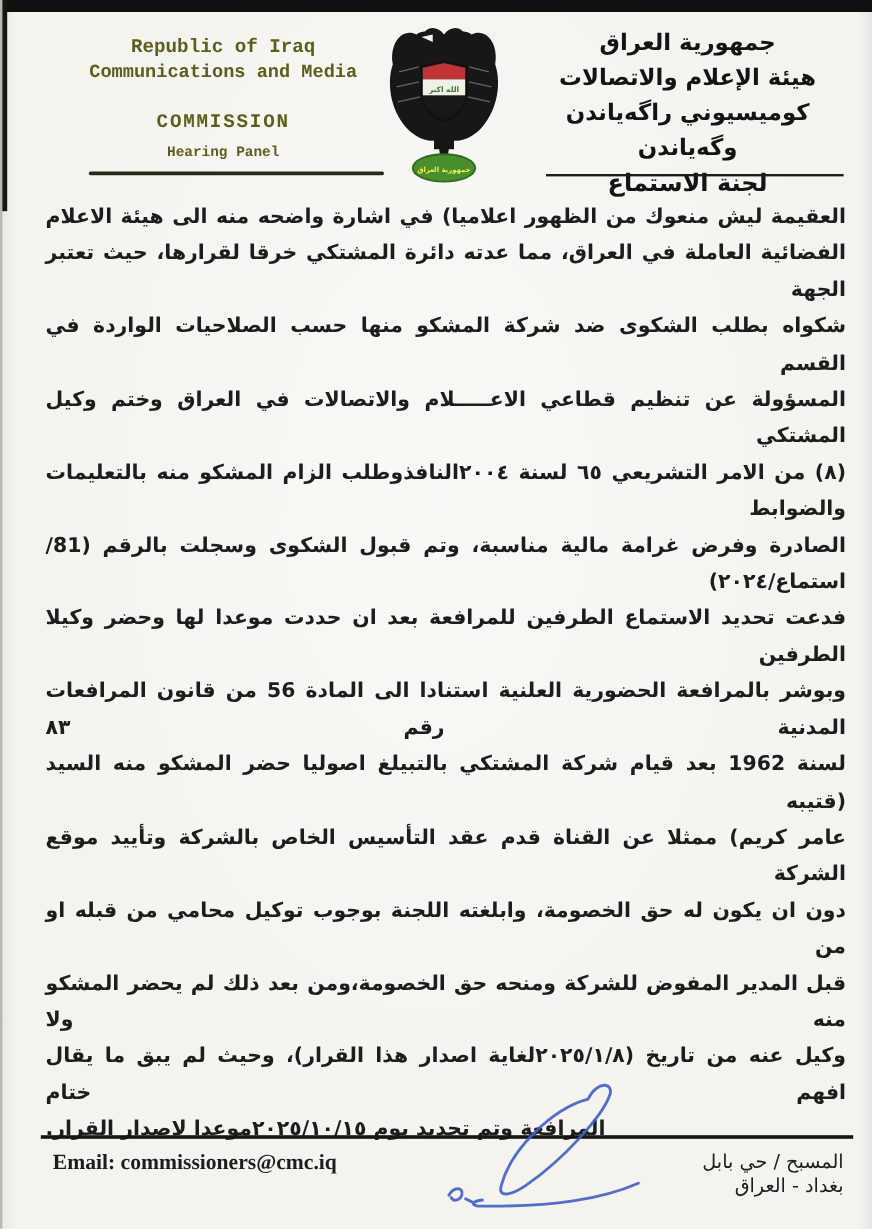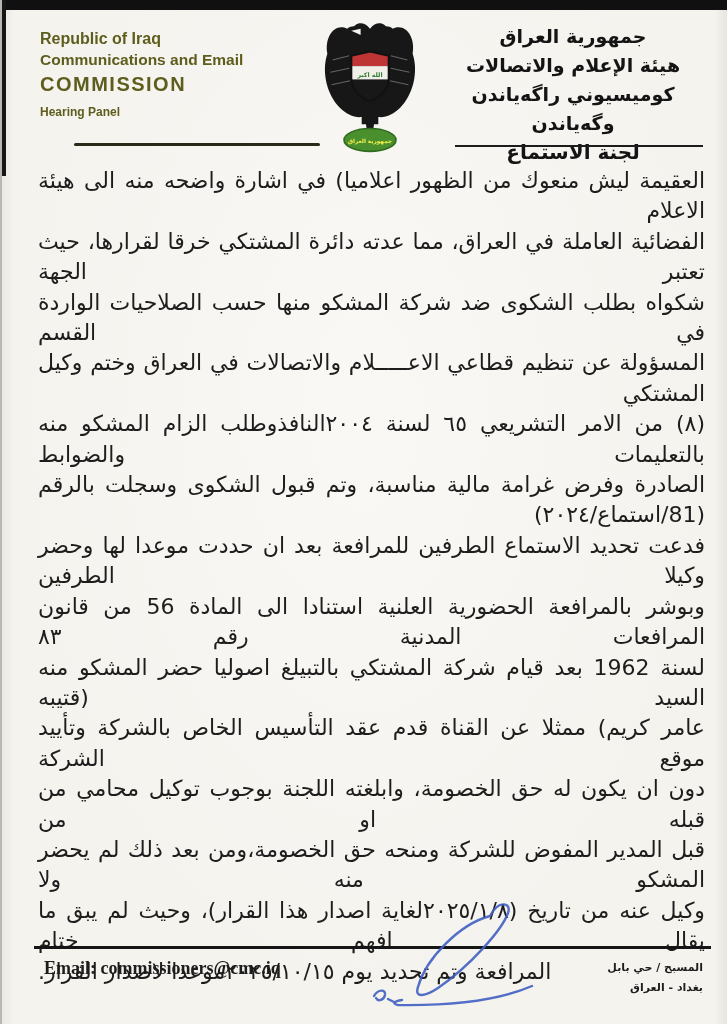--- a/index.html
+++ b/index.html
@@ -16,58 +16,58 @@
       linear-gradient(to left, rgba(0,0,0,.06), rgba(0,0,0,0) 12px),
       #f5f3ee;
   }
   
   .scan-top{position:absolute;top:0;left:0;width:727px;height:10px;background:#101010;}
   .scan-left{position:absolute;top:0;left:0;width:6px;height:176px;background:#161616;}
   .scan-left2{position:absolute;top:0;left:0;width:2px;height:1024px;background:#b9b7b2;}
 
   
   .letterhead{position:absolute;top:10px;left:0;width:727px;height:152px;}
-  .lh-left{position:absolute;left:40px;top:20px;width:292px;text-align:left;color:#5e5d1d;font-weight:bold;font-family:Liberation Sans, sans-serif;}
+  .lh-left{position:absolute;left:40px;top:20px;width:292px;text-align:center;color:#5e5d1d;font-weight:bold;font-family:Liberation Mono, monospace;}
   .lh-left .l1{font-size:16px;}
   .lh-left .l2{font-size:15.5px;margin-top:3px;}
-  .lh-left .l3{font-size:20px;letter-spacing:1.5px;margin-top:4px;}
+  .lh-left .l3{font-size:16px;letter-spacing:1.5px;margin-top:24px;}
   .lh-left .l4{font-size:12px;margin-top:9px;}
   .lh-left-rule{position:absolute;left:74px;top:133px;width:246px;height:3px;background:#2a2a18;border-radius:2px;}
   .lh-right{position:absolute;right:24px;top:12px;width:260px;text-align:center;direction:rtl;color:#141414;font-weight:bold;}
   .lh-right div{font-size:19px;line-height:29px;}
   .lh-right .r4{font-size:20px;}
   .lh-right-rule{position:absolute;right:24px;top:135px;width:248px;height:2px;background:#1c1c1c;}
   .emblem{position:absolute;left:318px;top:8px;width:104px;height:142px;}
 
   
   .bodytext{position:absolute;left:38px;right:22px;top:166px;direction:rtl;color:#1d1d1d;}
-  .p1 .ln{font-size:22px;font-weight:normal;line-height:30.4px;text-align:justify;text-align-last:justify;white-space:normal;}
+  .p1 .ln{font-size:17px;font-weight:bold;line-height:30.4px;text-align:justify;text-align-last:justify;white-space:normal;}
   .p1 .ln.last{ text-align-last:left;}
 
   
   .footer-rule{position:absolute;left:34px;right:16px;top:946px;height:3px;background:#151515;}
   .footer{position:absolute;left:34px;right:20px;top:956px;height:60px;}
   .f-left{position:absolute;left:10px;top:2px;direction:ltr;font-family:"Liberation Serif","DejaVu Serif",serif;font-weight:bold;font-size:18px;color:#1d1d1d;line-height:21px;}
-  .f-right{position:absolute;right:4px;top:2px;direction:rtl;text-align:right;font-weight:bold;font-size:11px;color:#1d1d1d;line-height:20px;}
+  .f-right{position:absolute;right:4px;top:2px;direction:rtl;text-align:right;font-weight:normal;font-size:16px;color:#1d1d1d;line-height:20px;}
 
   .signature{position:absolute;left:332px;top:896px;width:220px;height:122px;pointer-events:none;}
 </style>
 </head>
 <body>
 
 <div class="page">
 
   <div class="scan-top"></div>
   <div class="scan-left"></div>
   <div class="scan-left2"></div>
 
   <header class="letterhead">
     <div class="lh-left">
       <div class="l1">Republic of Iraq</div>
-      <div class="l2">Communications and Email</div>
+      <div class="l2">Communications and Media</div>
       <div class="l3">COMMISSION</div>
       <div class="l4">Hearing Panel</div>
     </div>
     <div class="lh-left-rule"></div>
 
     <div class="emblem">
       <svg viewBox="0 0 100 136" width="104" height="142" xmlns="http://www.w3.org/2000/svg">
         <defs>
           <clipPath id="sh">
             <path d="M50 32 L68 36 L68 58 C68 68 60 76 50 80 C40 76 32 68 32 58 L32 36 Z"></path>

